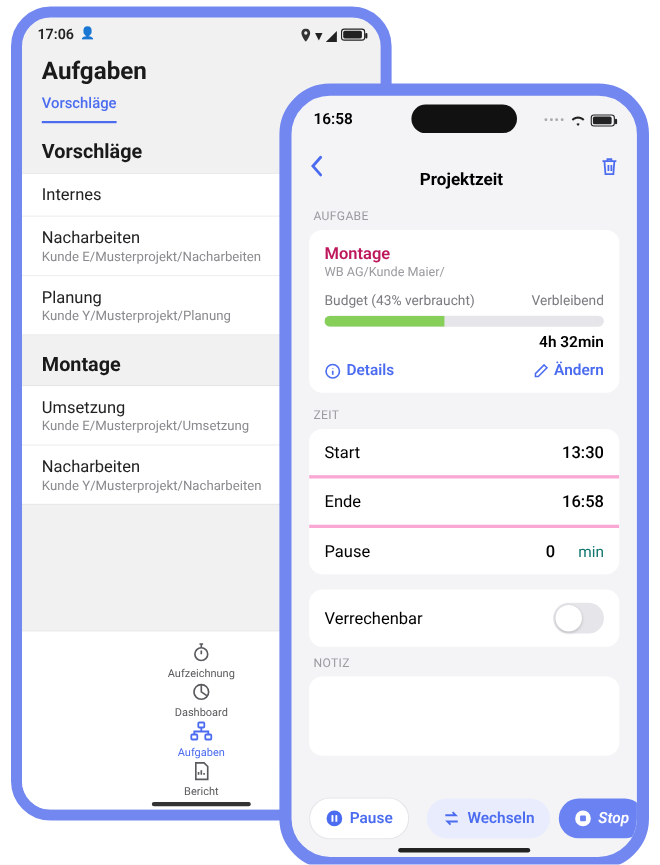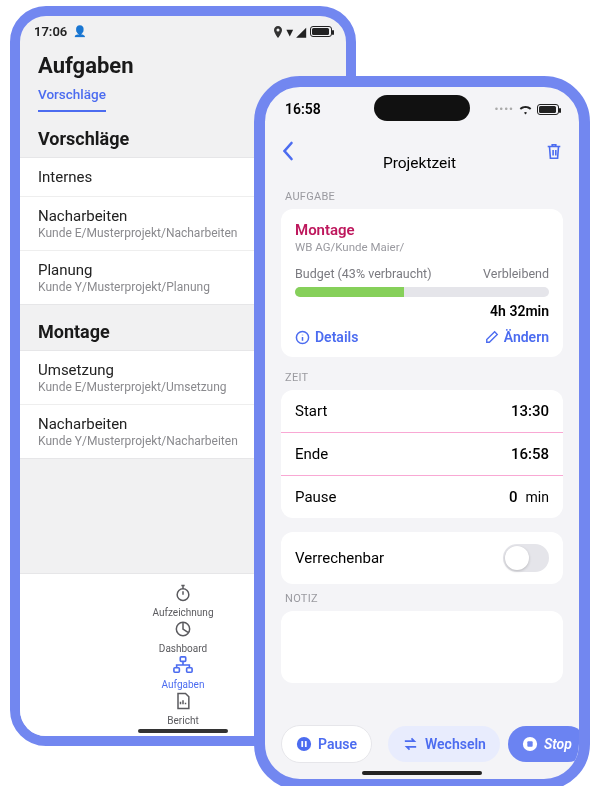--- a/index.html
+++ b/index.html
@@ -45,38 +45,38 @@
     border: 11px solid #7287f0;
     border-radius: 46px;
     overflow: hidden;
   }
   .i-notch { position: absolute; top: 8px; left: 50%; transform: translateX(-50%); width: 96px; height: 26px; background: #111; border-radius: 16px; z-index: 5; }
   .i-status { display: flex; justify-content: space-between; align-items: center; padding: 14px 20px 6px; font-size: 14px; font-weight: 600; }
   .i-status .right { display: flex; gap: 4px; align-items: center; font-size: 11px; }
   .dots { letter-spacing: 1px; color: #aaa; }
   .i-header { display: flex; align-items: center; justify-content: space-between; padding: 6px 16px 10px; }
   .i-header .back { color: #4c6cf0; font-size: 22px; font-weight: 600; }
-  .i-header .title { font-size: 15.5px; font-weight: 400; margin-top: 25px; }
+  .i-header .title { font-size: 15.5px; font-weight: 700; margin-top: 25px; }
   .i-header .trash { color: #4c6cf0; }
   .i-content { padding: 0 16px; }
   .i-caption { font-size: 11px; color: #9a9aa0; letter-spacing: .3px; padding: 8px 4px 6px; }
   .i-card { background: #fff; border-radius: 12px; padding: 12px 14px; margin-bottom: 6px; }
   .task-title { font-size: 15px; font-weight: 600; color: #be185d; }
   .task-sub { font-size: 11.5px; color: #9a9aa0; margin-top: 1px; }
   .budget-row { display: flex; justify-content: space-between; font-size: 12.5px; color: #7a7a80; margin-top: 12px; }
   .bar { height: 10px; background: #e5e5ea; border-radius: 5px; margin-top: 6px; overflow: hidden; }
   .bar-fill { height: 100%; background: #86d05a; }
   .remain-row { display: flex; justify-content: flex-end; font-size: 14px; font-weight: 600; margin-top: 6px; }
   .link-row { display: flex; justify-content: space-between; margin-top: 10px; font-size: 14px; font-weight: 600; color: #4c6cf0; }
   .link-row span { display: inline-flex; gap: 5px; align-items: center; }
   .i-kv { background: #fff; border-radius: 12px; overflow: hidden; }
-  .kv { display: flex; justify-content: space-between; padding: 12px 14px; font-size: 15px; border-bottom: 1px solid #f9a8d4; }
+  .kv { display: flex; justify-content: space-between; padding: 12px 14px; font-size: 15px; border-bottom: 3px solid #f9a8d4; }
   .kv:last-child { border-bottom: none; }
   .kv .v { font-weight: 500; }
-  .kv .unit { color: #000000; font-size: 14px; margin-left: 8px; }
+  .kv .unit { color: #0f766e; font-size: 14px; margin-left: 21px; }
   .toggle-row { background: #fff; border-radius: 12px; padding: 12px 14px; display: flex; justify-content: space-between; align-items: center; font-size: 15px; margin-top: 14px; }
   .toggle { width: 46px; height: 28px; background: #e5e5ea; border-radius: 14px; position: relative; }
   .toggle::after { content: ''; position: absolute; left: 2px; top: 2px; width: 24px; height: 24px; background: #fff; border-radius: 50%; box-shadow: 0 1px 3px rgba(0,0,0,.2); }
   .note-box { background: #fff; border-radius: 12px; height: 72px; }
   .i-actions { position: absolute; bottom: 16px; left: 16px; right: 16px; display: flex; gap: 8px; align-items: center; }
   .i-btn { border-radius: 22px; padding: 10px 14px; font-size: 14px; font-weight: 600; display: inline-flex; align-items: center; gap: 6px; }
   .i-btn.ghost { background: #fff; color: #4c6cf0; border: 1px solid #e6e6ea; }
   .i-btn.light { background: #e8ecfd; color: #4c6cf0; }
   .i-btn.solid { background: #6b83f2; color: #fff; font-style: italic; }
   .spacer { flex: 1; }

